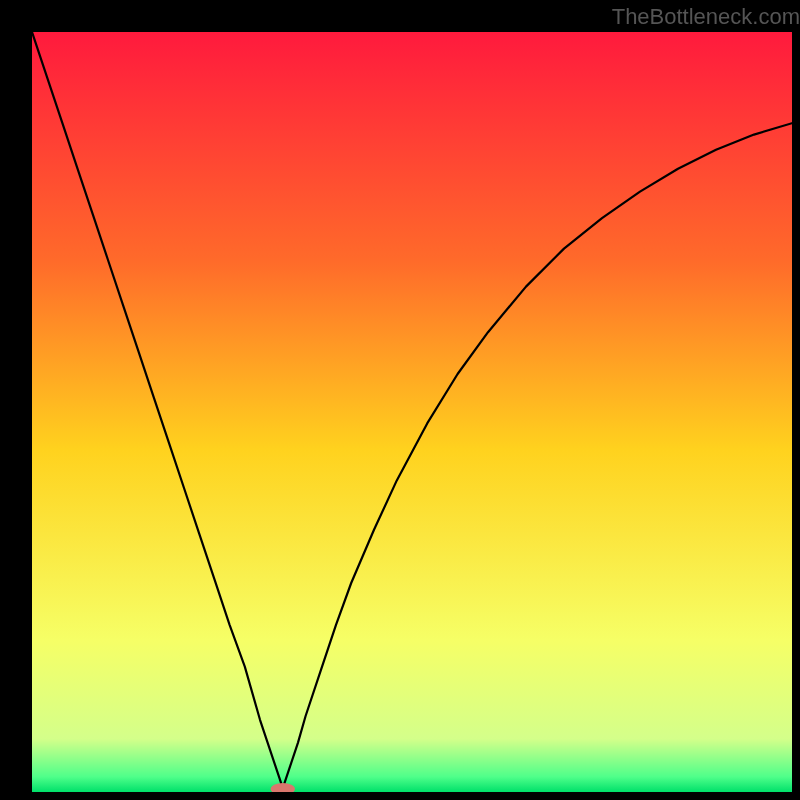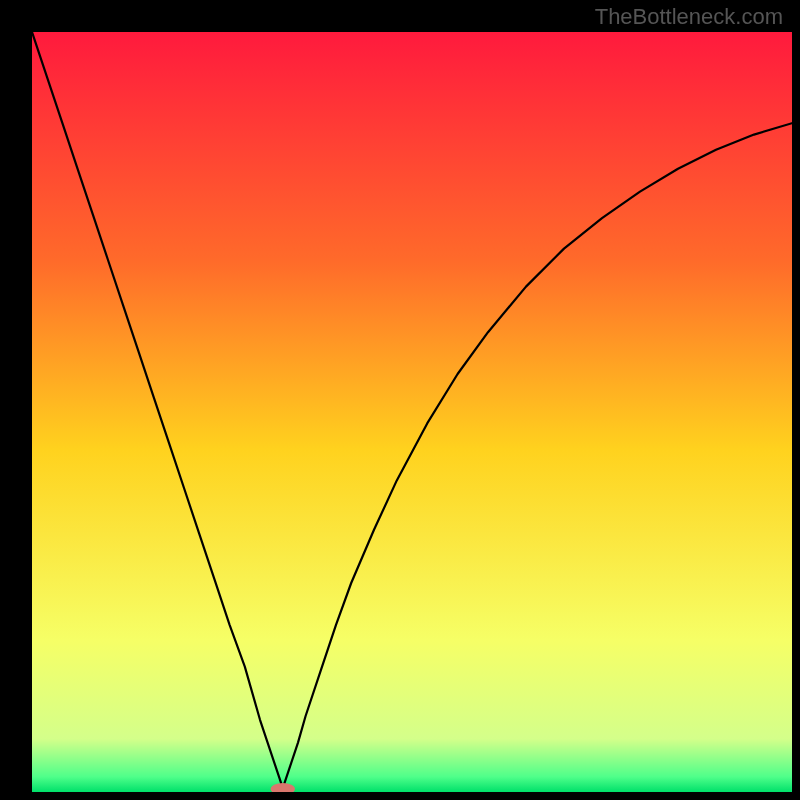--- a/index.html
+++ b/index.html
@@ -13,21 +13,21 @@
   }
   .frame {
     width: 800px;
     height: 800px;
     background: #000;
     position: relative;
   }
   .watermark {
     position: absolute;
     top: 4px;
-    right: 17px;
+    right: 0;
     font-size: 22px;
     color: #555;
     font-family: Arial, sans-serif;
     user-select: none;
   }
   .plot {
     position: absolute;
     left: 32px;
     top: 32px;
     width: 760px;

